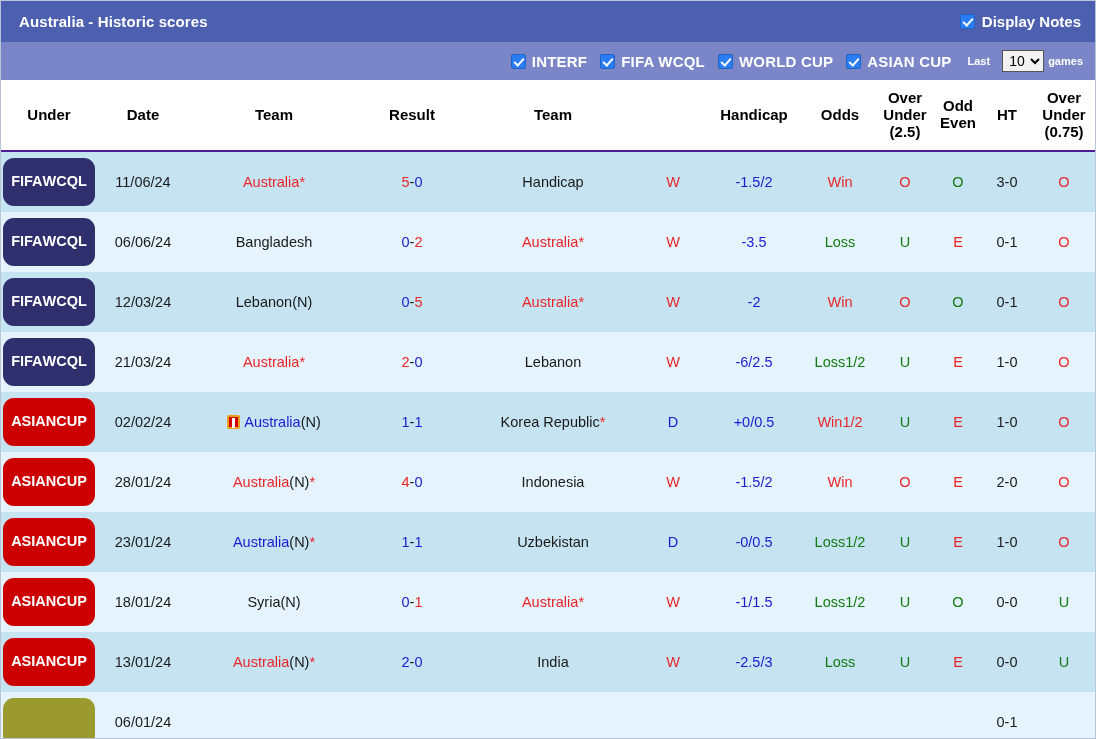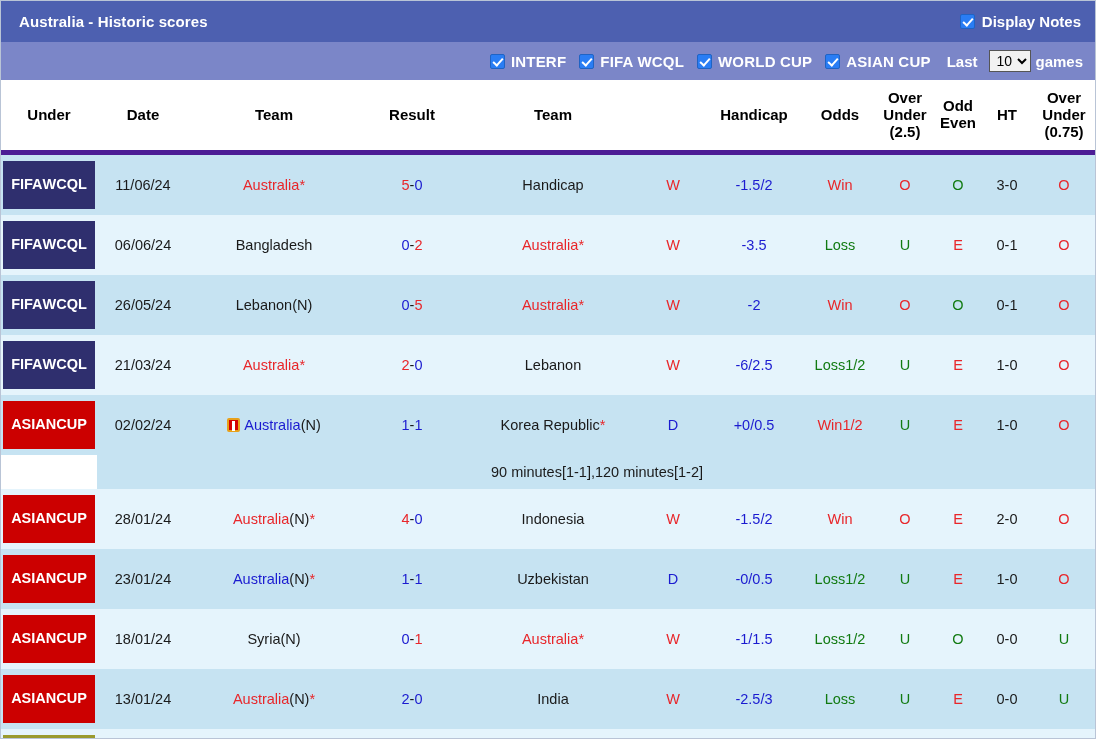--- a/index.html
+++ b/index.html
@@ -53,21 +53,21 @@
     align-items: center;
     margin-left: 13px;
   }
   .filterbar .grp .lbl {
     font-size: 15px;
     font-weight: bold;
     margin-left: 6px;
     letter-spacing: .2px;
   }
   .filterbar .last-lbl, .filterbar .games-lbl {
-    font-size: 15px;
+    font-size: 11px;
     font-weight: bold;
   }
   .filterbar .last-lbl { margin-left: 16px; }
   .sel-wrap {
     margin: 0 4px;
     display: inline-block;
     padding-left: 8px;
   }
   select.games-select {
     font-family: "Liberation Sans", sans-serif;
@@ -104,21 +104,21 @@
     width: 100%;
     border-collapse: collapse;
     table-layout: fixed;
   }
   table.scores th {
     font-size: 15px;
     font-weight: bold;
     color: #000;
     padding: 10px 2px;
     background: #ffffff;
-    border-bottom: 5px solid #4c1d95;
+    border-bottom: 2px solid #4c1d95;
     vertical-align: middle;
     line-height: 1.12;
   }
   table.scores td {
     font-size: 14.5px;
     padding: 6px 2px;
     text-align: center;
     vertical-align: middle;
     color: #1a1a1a;
     height: 48px;
@@ -148,21 +148,21 @@
     height: 48px;
     color: #ffffff;
     font-weight: bold;
     font-size: 14.5px;
     line-height: 1.1;
     text-align: center;
     margin: -6px -2px;
     padding: 0 2px;
   }
   td.badge-cell { padding: 0; }
-  td.badge-cell .badge { margin: 0; }
+  td.badge-cell .badge { margin: 0; border-radius: 11px; }
 
   
   .t-red    { color: #e8262a; }
   .t-blue   { color: #1b1bd0; }
   .t-green  { color: #117a11; }
   .t-black  { color: #1a1a1a; }
 
   .star { color: #e8262a; }
 
   
@@ -312,21 +312,21 @@
           <td><span class="t-red">O</span></td>
         </tr>
         <tr class="row-a">
           <td class="badge-cell">
             <div class="badge" style="background: rgb(47, 47, 110);">
               <span>FIFA</span>
               <br>
               <span>WCQL</span>
             </div>
           </td>
-          <td>26/05/24</td>
+          <td>12/03/24</td>
           <td><span class="t-black">Lebanon</span><span class="t-black">(N)</span></td>
           <td><span class="t-blue">0</span><span class="t-black">-</span><span class="t-red">5</span></td>
           <td><span class="t-red">Australia</span><span class="star">*</span></td>
           <td><span class="t-red">W</span></td>
           <td><span class="t-blue">-2</span></td>
           <td><span class="t-red">Win</span></td>
           <td><span class="t-red">O</span></td>
           <td><span class="t-green">O</span></td>
           <td>0-1</td>
           <td><span class="t-red">O</span></td>
@@ -364,24 +364,20 @@
           <td><span class="t-blue">1</span><span class="t-black">-</span><span class="t-blue">1</span></td>
           <td><span class="t-black">Korea Republic</span><span class="star">*</span></td>
           <td><span class="t-blue">D</span></td>
           <td><span class="t-blue">+0/0.5</span></td>
           <td><span class="t-red">Win1/2</span></td>
           <td><span class="t-green">U</span></td>
           <td><span class="t-red">E</span></td>
           <td>1-0</td>
           <td><span class="t-red">O</span></td>
         </tr>
-        <tr class="row-a notes-row">
-          <td class="badge-cell" style="background: rgb(255, 255, 255);"></td>
-          <td colspan="11">90 minutes[1-1],120 minutes[1-2]</td>
-        </tr>
         <tr class="row-b">
           <td class="badge-cell">
             <div class="badge" style="background: rgb(204, 0, 0);">
               <span>ASIAN</span>
               <br>
               <span>CUP</span>
             </div>
           </td>
           <td>28/01/24</td>
           <td><span class="t-red">Australia</span><span class="t-black">(N)</span><span class="star">*</span></td>

